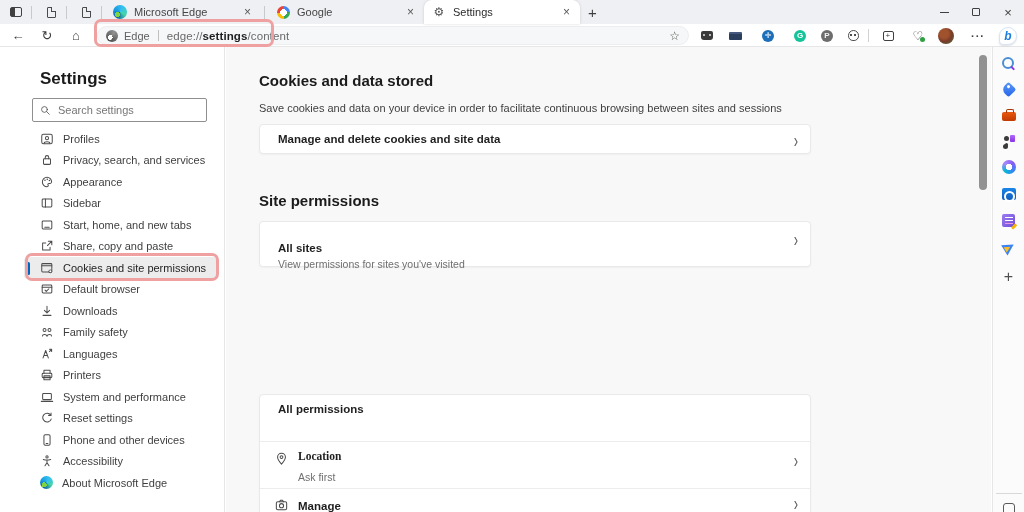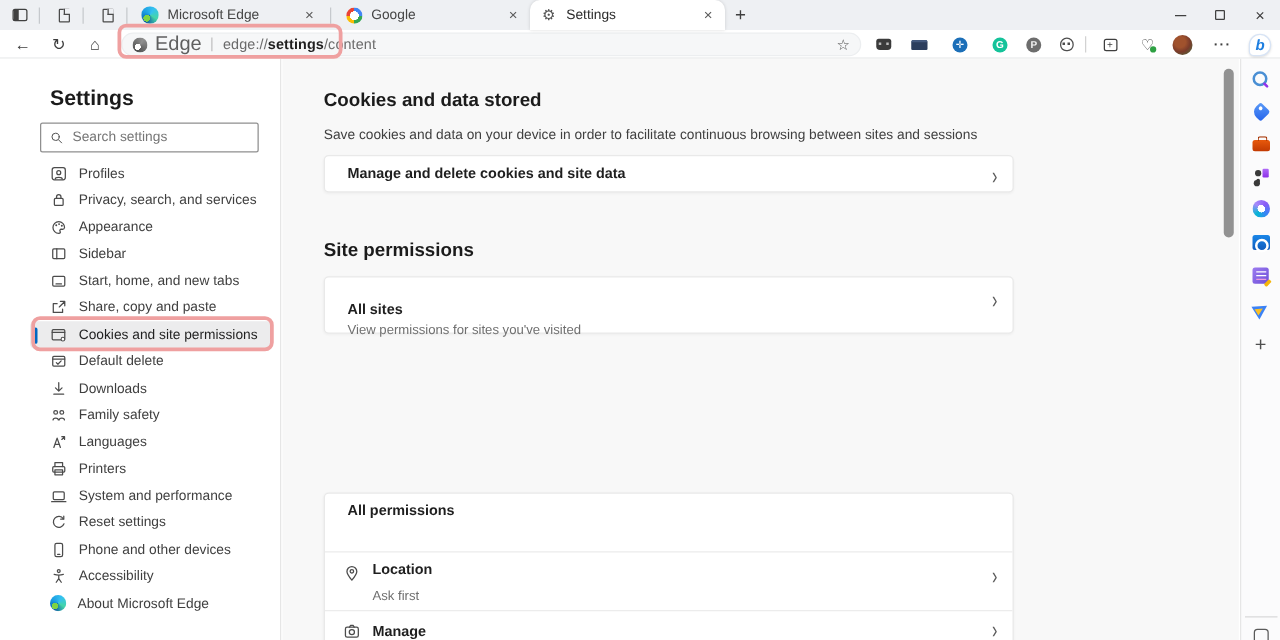--- a/index.html
+++ b/index.html
@@ -33,21 +33,21 @@
   .wc-max { width:8px; height:8px; border:1px solid #404040; border-radius:1px; }
   .wc-x { font-size:13px; color:#404040; line-height:1; }
 
   
   .toolbar { position:absolute; top:24px; left:0; width:1024px; height:23px; background:#fff; border-bottom:1px solid #e4e6e8; }
   .nav-glyph { position:absolute; top:0; height:23px; display:flex; align-items:center; justify-content:center; width:24px; font-size:13px; color:#3d3d3d; }
   .addr { position:absolute; left:97px; top:2px; width:592px; height:19px; background:#f6f7f8; border:1px solid #eceef0; border-radius:10px; display:flex; align-items:center; padding:0 8px; }
   .edge-gray { width:12px; height:12px; border-radius:50%; flex:none;
     background: radial-gradient(circle at 35% 62%, #fff 0 22%, rgba(0,0,0,0) 23%),
                 conic-gradient(from 210deg, #4f4f4f, #909090, #4f4f4f); }
-  .addr .site { font-size:16px; color:#5f5f5f; margin-left:6px; }
+  .addr .site { font-size:11px; color:#5f5f5f; margin-left:6px; }
   .addr .sep { width:1px; height:11px; background:#c0c0c0; margin:0 8px; }
   .addr .url { font-size:11.5px; color:#6a6a6a; letter-spacing:.1px; }
   .addr .url b { color:#1f1f1f; font-weight:700; }
   .addr .star { margin-left:auto; font-size:12px; color:#4f4f4f; }
   .ext { position:absolute; top:0; height:23px; width:20px; display:flex; align-items:center; justify-content:center; }
   .xi-robot { width:12px; height:9px; background:#3b3b3b; border-radius:2px 2px 3px 3px; position:relative; }
   .xi-robot::before { content:""; position:absolute; left:2px; top:3px; width:2px; height:2px; background:#bbb; box-shadow:6px 0 #bbb; }
   .xi-shot { width:13px; height:8px; background:#2c3e5d; border-radius:1px; border-top:2px solid #44597d; }
   .xi-bluecircle { width:12px; height:12px; border-radius:50%; background:#1c6fb8; color:#fff; font-size:8px; display:flex; align-items:center; justify-content:center; }
   .xi-gram { width:12px; height:12px; border-radius:50%; background:#15c39a; color:#fff; font-size:8px; font-weight:700; display:flex; align-items:center; justify-content:center; }
@@ -299,21 +299,21 @@
               <circle cx="11.8" cy="11.8" r="0.6" style="stroke:#fff"></circle>
             </svg>
             <span>Cookies and site permissions</span>
           </div>
         <div class="nitem">
             <svg class="ni" viewBox="0 0 16 16">
               <rect x="2.5" y="3.5" width="11" height="9" rx="1"></rect>
               <path d="M2.5 6 h11"></path>
               <path d="M5.8 9.3 l1.4 1.4 3-3"></path>
             </svg>
-            <span>Default delete</span>
+            <span>Default browser</span>
           </div>
         <div class="nitem">
             <svg class="ni" viewBox="0 0 16 16">
               <path d="M8 2.5 V10 M5 7.2 L8 10.2 11 7.2 M3.5 13 h9"></path>
             </svg>
             <span>Downloads</span>
           </div>
         <div class="nitem">
             <svg class="ni" viewBox="0 0 16 16">
               <circle cx="5.2" cy="5.6" r="1.7"></circle>
@@ -396,21 +396,21 @@
         <div style="padding:8px 18px;">
           <div class="ctitle">All permissions</div>
         </div>
         <div class="hr" style="top:46px;"></div>
 
         <div style="position:absolute; top:46px; left:0; width:100%; height:47px;">
           <svg class="pi permrow-icon" style="top:10px;" viewBox="0 0 16 16">
               <path d="M8 14 C5.4 10.9 3.8 8.8 3.8 6.6 a4.2 4.2 0 1 1 8.4 0 C12.2 8.8 10.6 10.9 8 14 z"></path>
               <circle cx="8" cy="6.5" r="1.5"></circle>
             </svg>
-          <div class="ctitle" style="position:absolute; left:38px; top:9px;">Location</div>
+          <div class="ctitle" style="position:absolute; left:38px; top:9px;font-family:Liberation Serif, serif;">Location</div>
           <div class="csub" style="position:absolute; left:38px; top:26px;">Ask first</div>
           <span class="chev" style="top:12px;">›</span>
         </div>
         <div class="hr" style="top:93px;"></div>
 
         <div style="position:absolute; top:93px; left:0; width:100%; height:47px;">
           <svg class="pi permrow-icon" style="top:10px;" viewBox="0 0 16 16">
               <rect x="2.5" y="4" width="11" height="8.5" rx="1.5"></rect>
               <path d="M6 4 l.8-1.5 h2.4 L10 4"></path>
               <circle cx="8" cy="8.2" r="2.2"></circle>

